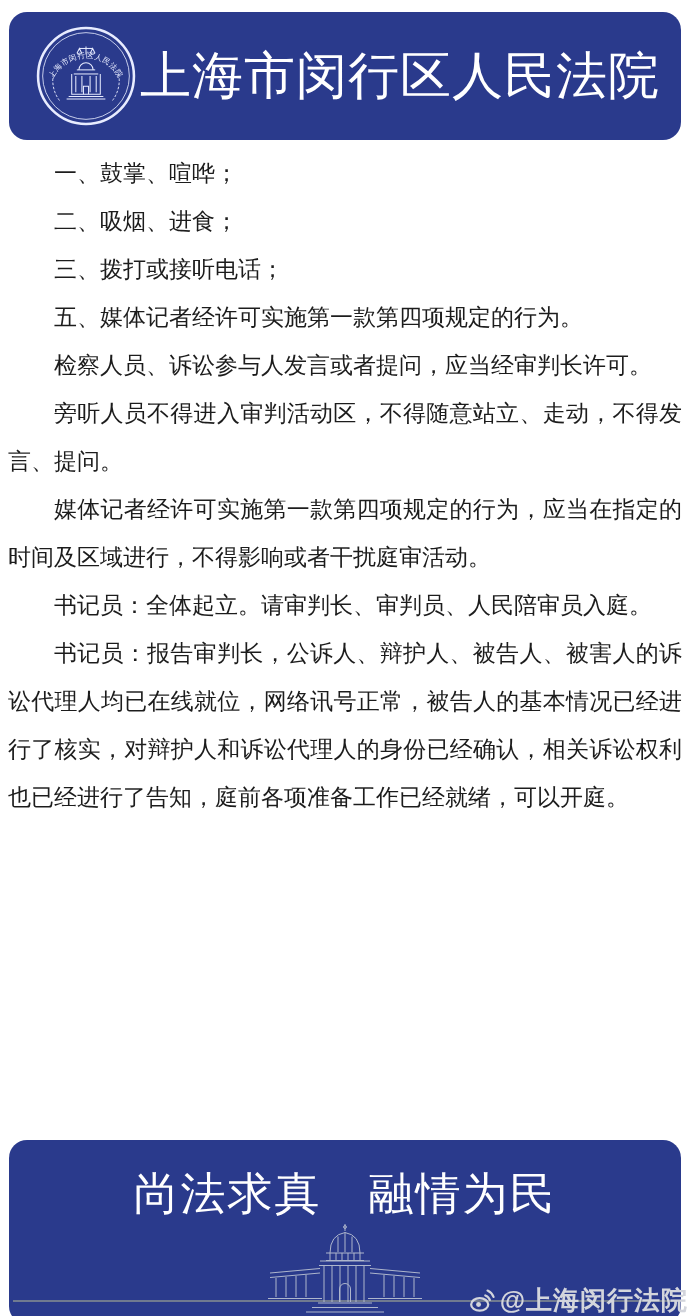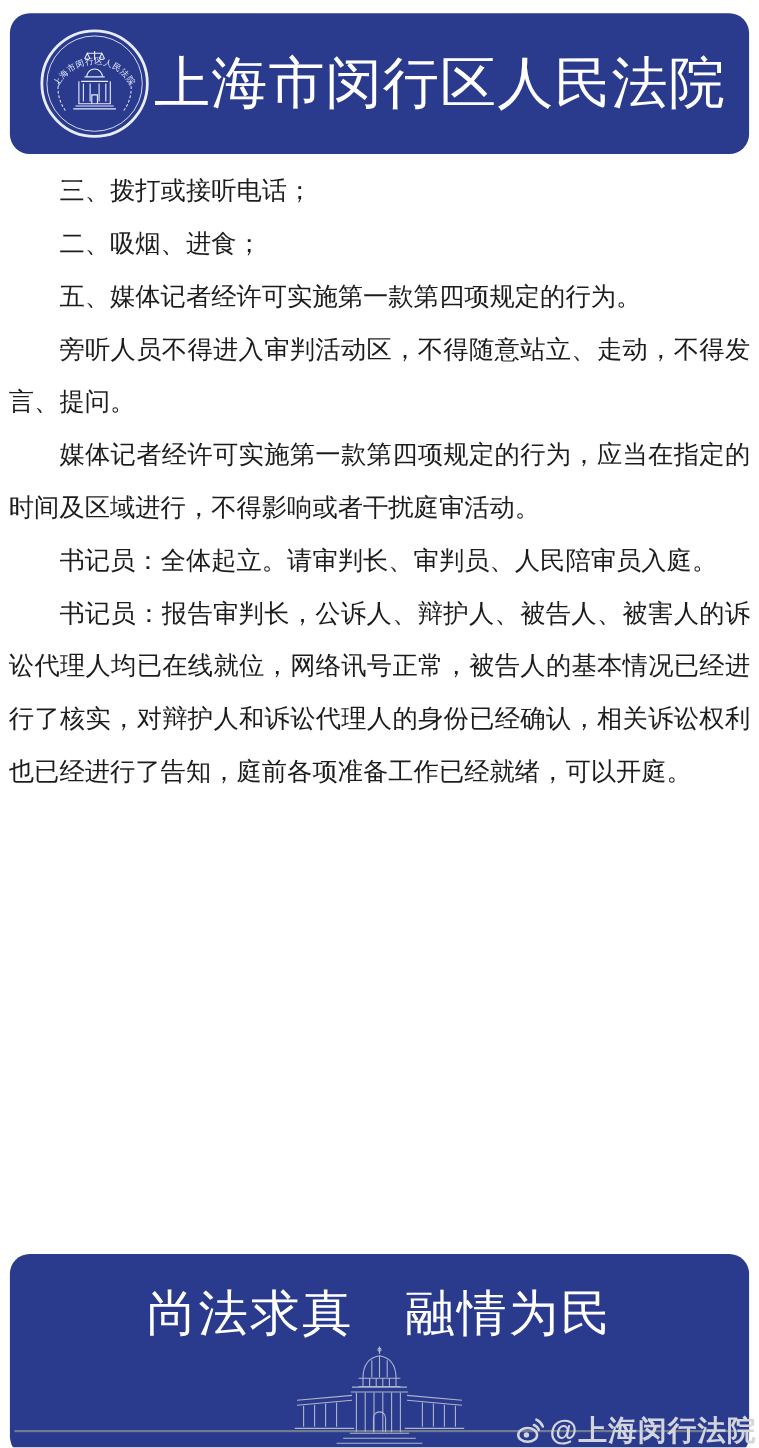--- a/index.html
+++ b/index.html
@@ -126,23 +126,25 @@
 
       <g stroke-width="0.9" stroke-dasharray="2.5 1.6">
         <path d="M24 74 a33 33 0 0 1 -6 -26"></path>
         <path d="M76 74 a33 33 0 0 0 6 -26"></path>
       </g>
     </svg>
     <div class="header-title">上海市闵行区人民法院</div>
   </div>
 
   <div class="doc-body">
+      <p>一、鼓掌、喧哗；</p>
+      <p>二、吸烟、进食；</p>
       <p>三、拨打或接听电话；</p>
-      <p>二、吸烟、进食；</p>
       <p>五、媒体记者经许可实施第一款第四项规定的行为。</p>
+      <p>检察人员、诉讼参与人发言或者提问，应当经审判长许可。</p>
       <p>旁听人员不得进入审判活动区，不得随意站立、走动，不得发言、提问。</p>
       <p>媒体记者经许可实施第一款第四项规定的行为，应当在指定的时间及区域进行，不得影响或者干扰庭审活动。</p>
       <p>书记员：全体起立。请审判长、审判员、人民陪审员入庭。</p>
       <p>书记员：报告审判长，公诉人、辩护人、被告人、被害人的诉讼代理人均已在线就位，网络讯号正常，被告人的基本情况已经进行了核实，对辩护人和诉讼代理人的身份已经确认，相关诉讼权利也已经进行了告知，庭前各项准备工作已经就绪，可以开庭。</p>
     </div>
 
   <div class="banner footer">
     <div class="slogan">尚法求真　融情为民</div>
     <div class="footer-line"></div>
     <svg class="footer-building" viewBox="0 0 170 95" fill="none" stroke="var(--building-line)" stroke-width="1">

